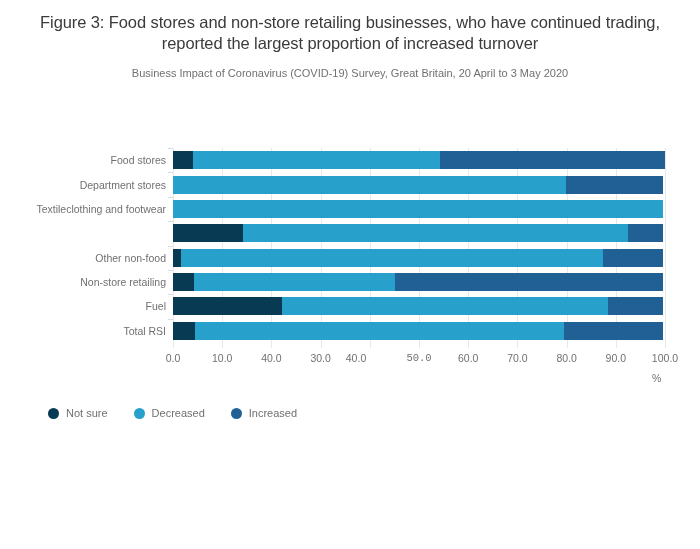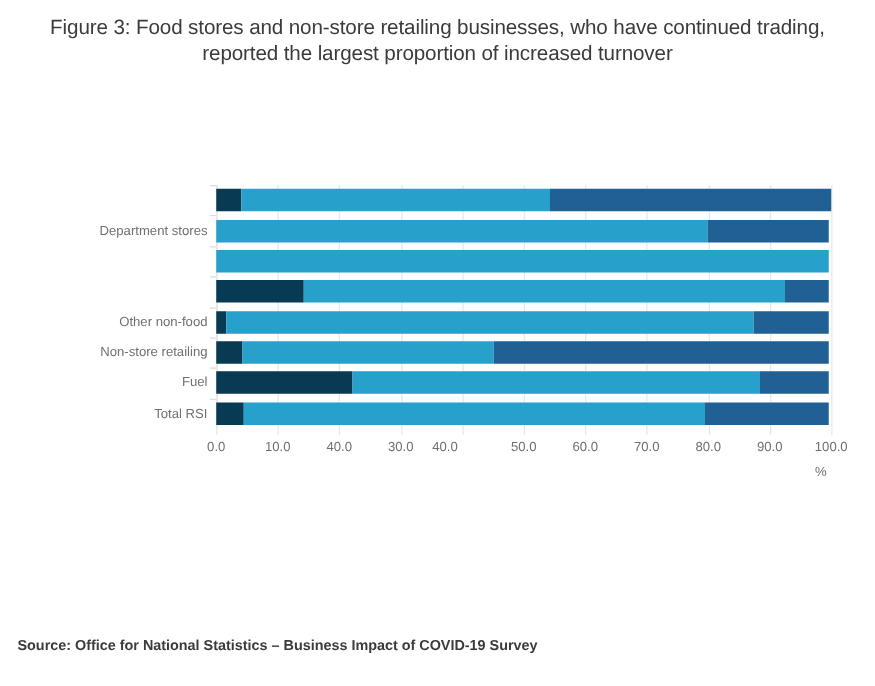--- a/index.html
+++ b/index.html
@@ -187,30 +187,33 @@
     color: #3b3b3b;
   }
 </style>
 </head>
 <body>
 
 <div class="figure">
 
   <div class="header">
     <div class="chart-title">Figure 3: Food stores and non-store retailing businesses, who have continued trading, reported the largest proportion of increased turnover</div>
+    <div class="chart-subtitle">Business Impact of Coronavirus (COVID-19) Survey, Great Britain, 20 April to 3 May 2020</div>
   </div>
 
   <div class="plot-wrap">
 
     <div class="axis-left-line"></div>
 
     <div class="ylabels" id="ylabels">
+        <div class="ylabel" style="top: 3.1875px;">Food stores</div>
         <div class="ytick" style="top: 0px;"></div>
         <div class="ylabel" style="top: 27.5625px;">Department stores</div>
         <div class="ytick" style="top: 24.375px;"></div>
+        <div class="ylabel" style="top: 51.9375px;">Textileclothing and footwear</div>
         <div class="ytick" style="top: 48.75px;"></div>
         <div class="ytick" style="top: 73.125px;"></div>
         <div class="ylabel" style="top: 100.688px;">Other non-food</div>
         <div class="ytick" style="top: 97.5px;"></div>
         <div class="ylabel" style="top: 125.062px;">Non-store retailing</div>
         <div class="ytick" style="top: 121.875px;"></div>
         <div class="ylabel" style="top: 149.438px;">Fuel</div>
         <div class="ytick" style="top: 146.25px;"></div>
         <div class="ylabel" style="top: 173.812px;">Total RSI</div>
         <div class="ytick" style="top: 170.625px;"></div>
@@ -270,25 +273,38 @@
           </div>
         </div>
     </div>
 
     <div class="xlabels" id="xlabels">
         <div class="xlabel" style="left: 173px;">0.0</div>
         <div class="xlabel" style="left: 222.2px;">10.0</div>
         <div class="xlabel" style="left: 271.4px;">40.0</div>
         <div class="xlabel" style="left: 320.6px;">30.0</div>
         <div class="xlabel" style="left: 356px;">40.0</div>
-        <div class="xlabel" style="left: 419px;">50.0</div>
+        <div class="xlabel" style="left: 419px; font-family: Liberation Mono, monospace;">50.0</div>
         <div class="xlabel" style="left: 468.2px;">60.0</div>
         <div class="xlabel" style="left: 517.4px;">70.0</div>
         <div class="xlabel" style="left: 566.6px;">80.0</div>
         <div class="xlabel" style="left: 615.8px;">90.0</div>
         <div class="xlabel" style="left: 665px;">100.0</div>
       </div>
     <div class="xaxis-title">%</div>
   </div>
 
-
-  <div class="source">Source: Office for National Statistics – Business Impact of COVID-19 Survey</div>
+  <div class="legend" id="legend">
+      <div class="legend-item">
+        <span class="legend-dot" style="background: rgb(8, 58, 84);"></span>
+        <span class="legend-label">Not sure</span>
+      </div>
+      <div class="legend-item">
+        <span class="legend-dot" style="background: rgb(39, 160, 204);"></span>
+        <span class="legend-label">Decreased</span>
+      </div>
+      <div class="legend-item">
+        <span class="legend-dot" style="background: rgb(32, 96, 149);"></span>
+        <span class="legend-label">Increased</span>
+      </div>
+    </div>
+
 </div>
 
 </body></html>

